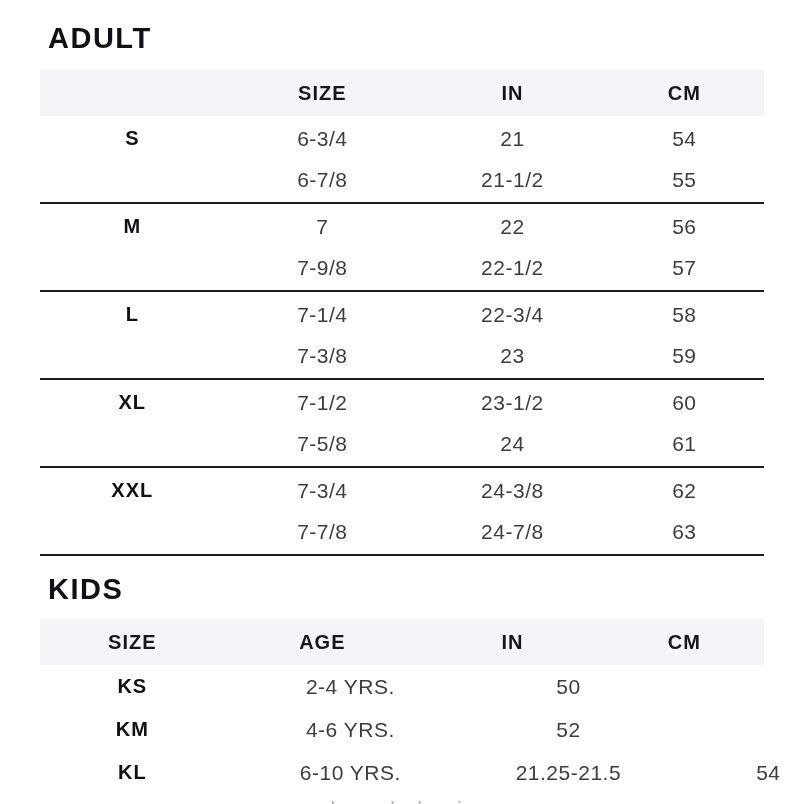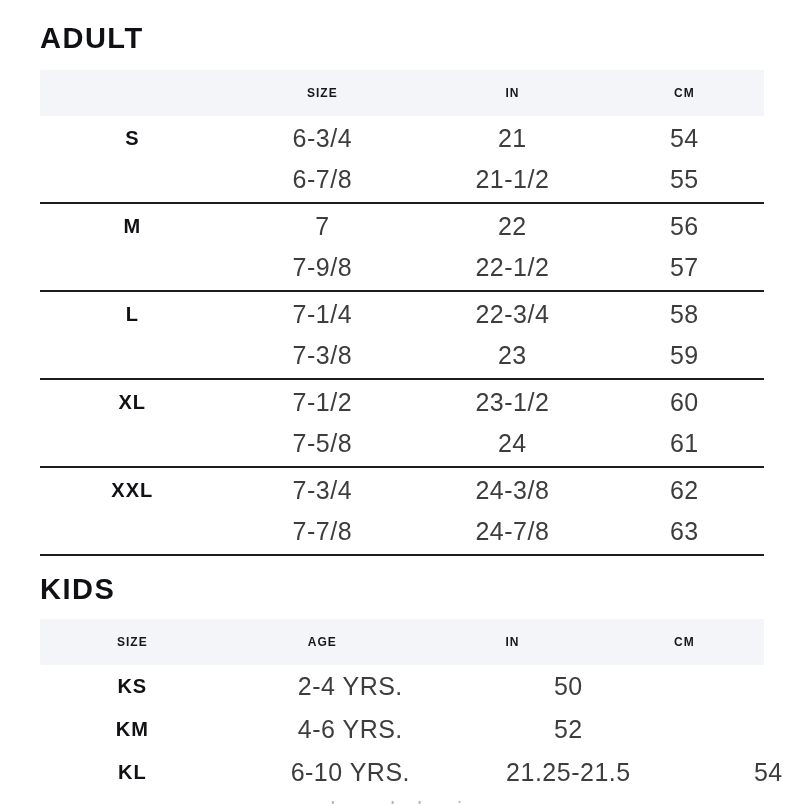--- a/index.html
+++ b/index.html
@@ -5,53 +5,53 @@
   * { box-sizing: border-box; margin: 0; padding: 0; }
   html, body { width: 804px; height: 804px; background: #ffffff; overflow: hidden; }
   body { font-family: "Liberation Sans", "DejaVu Sans", sans-serif; }
   .page { padding: 22px 40px 0 40px; width: 804px; }
 
   .section-title {
     font-size: 29px;
     font-weight: 700;
     letter-spacing: 1.5px;
     color: #101114;
-    margin-left: 0;
+    margin-left: 8px;
   }
   .title-adult { margin-bottom: 15px; }
   .title-kids  { margin-top: 17px; margin-bottom: 13px; }
 
   .size-table { width: 724px; }
 
   .head-row {
     display: grid;
     grid-template-columns: 25.5% 27% 25.5% 22%;
     background: #f3f5f9;
     height: 46px;
     align-items: center;
   }
   .head-cell {
     text-align: center;
     font-weight: 700;
-    font-size: 12px;
+    font-size: 20px;
     letter-spacing: 1px;
     color: #15171b;
   }
 
   .row {
     display: grid;
     grid-template-columns: 25.5% 27% 25.5% 22%;
     height: 41px;
     align-items: center;
   }
   .kids-table .row { height: 43px; gap: 28px; }
 
   .cell {
     text-align: center;
-    font-size: 25px;
+    font-size: 21px;
     font-weight: 300;
     color: #3d3d3d;
     letter-spacing: 0.5px;
   }
   .cell.label {
     font-weight: 700;
     font-size: 20px;
     color: #101114;
     letter-spacing: 1px;
   }

